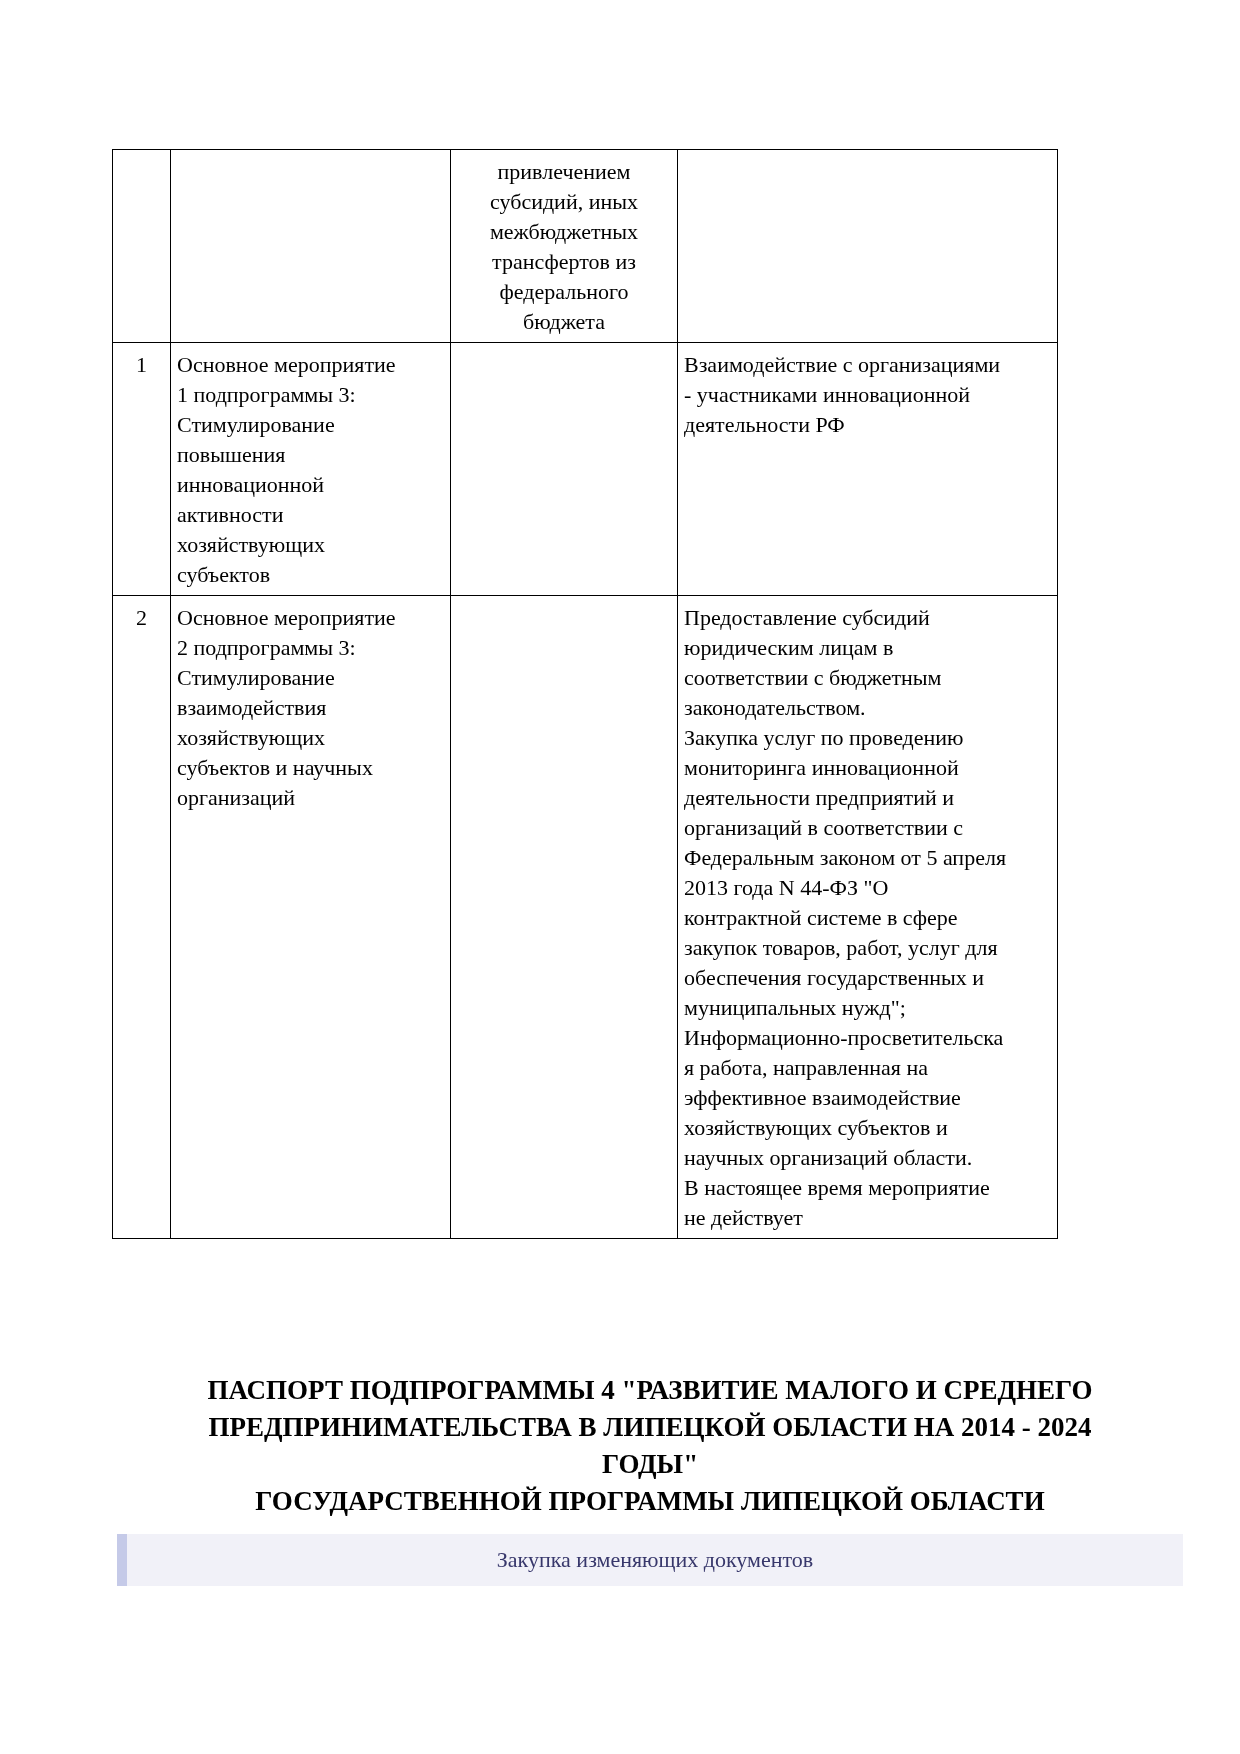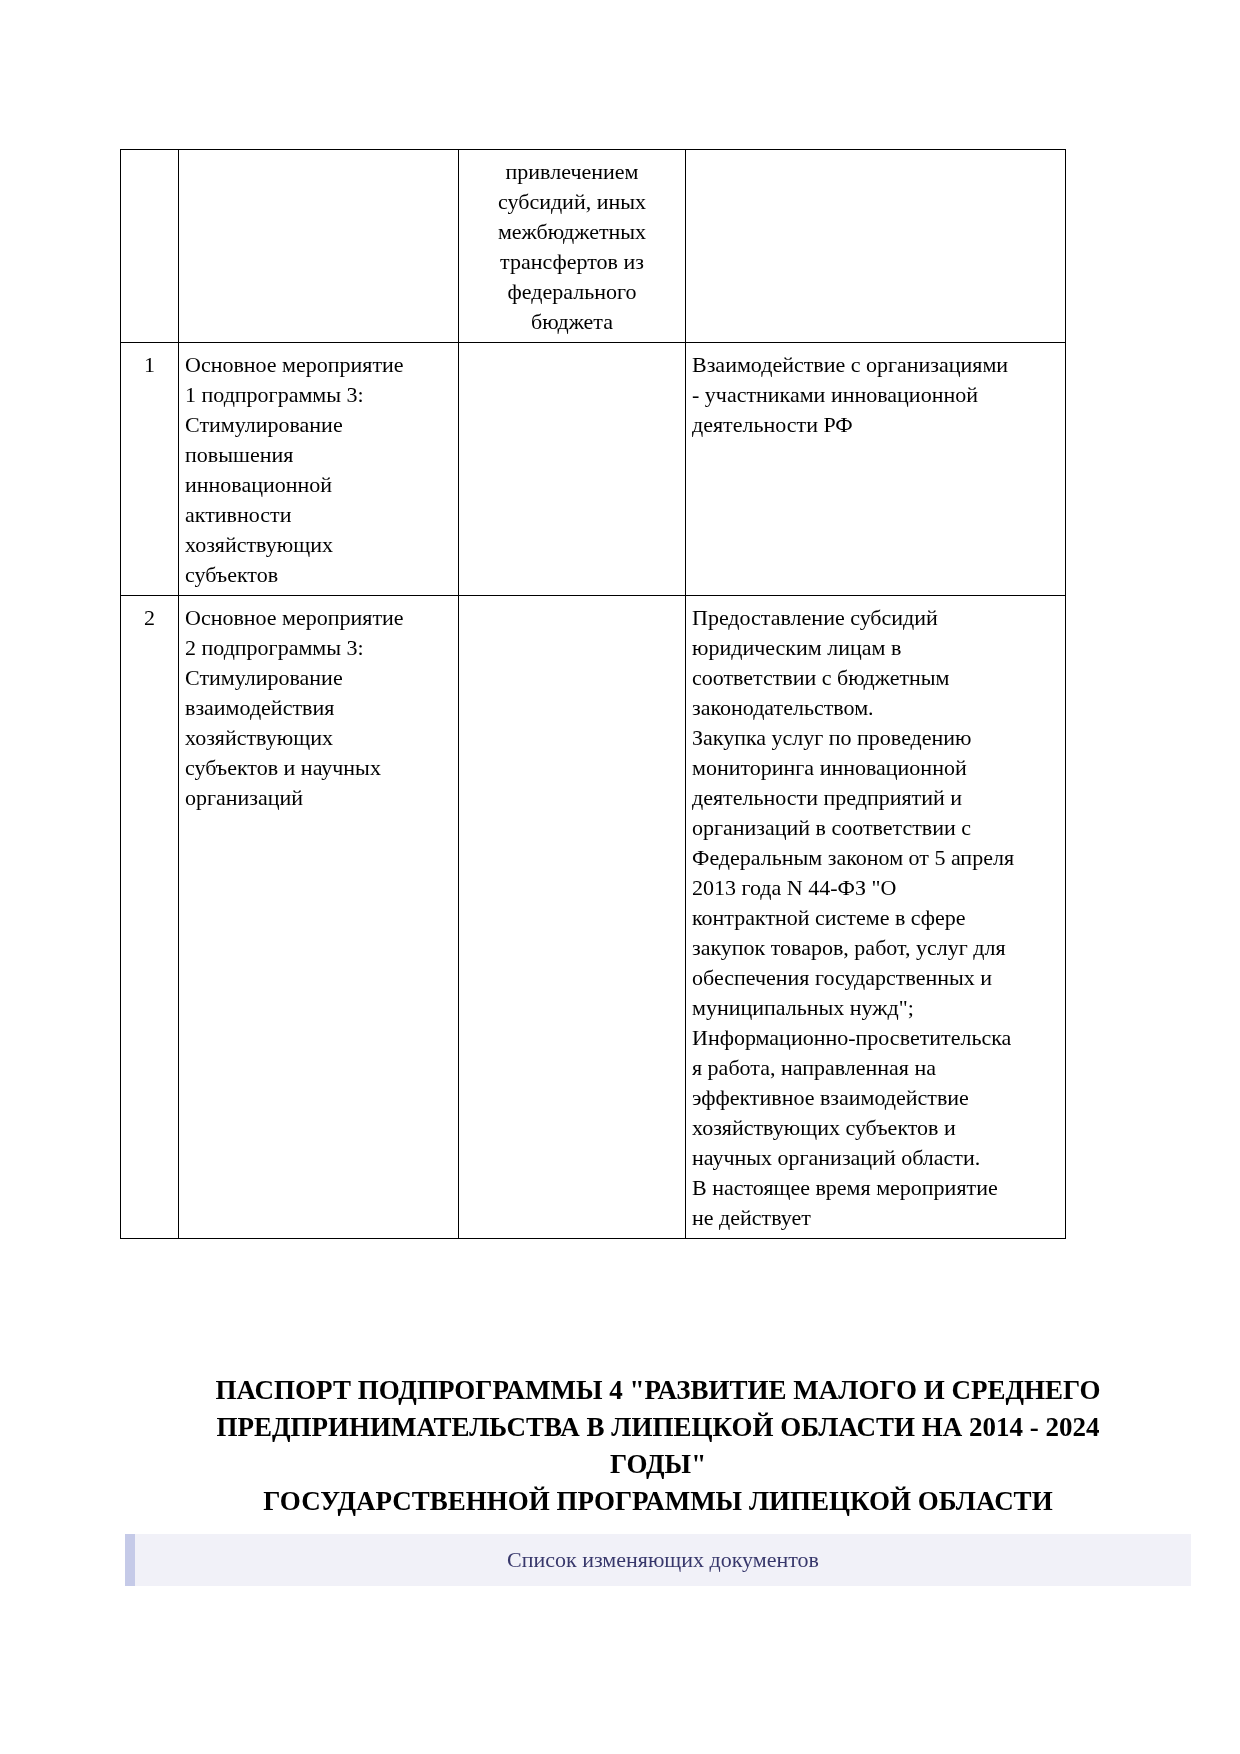--- a/index.html
+++ b/index.html
@@ -10,21 +10,20 @@
     height: 1754px;
     overflow: hidden;
     font-family: "Liberation Serif", serif;
     color: #000000;
   }
   .page {
     position: relative;
     width: 984px;
     height: 1754px;
     background: #ffffff;
-    margin-left: 8px;
   }
   
   .table-wrap {
     padding-top: 149px;
     padding-left: 112px;
   }
   table.measures {
     border-collapse: collapse;
     table-layout: fixed;
     width: 945px;
@@ -141,16 +140,16 @@
       </tbody>
     </table>
   </div>
 
   <div class="doc-heading">ПАСПОРТ ПОДПРОГРАММЫ 4 "РАЗВИТИЕ МАЛОГО И СРЕДНЕГО
 ПРЕДПРИНИМАТЕЛЬСТВА В ЛИПЕЦКОЙ ОБЛАСТИ НА 2014 - 2024
 ГОДЫ"
 ГОСУДАРСТВЕННОЙ ПРОГРАММЫ ЛИПЕЦКОЙ ОБЛАСТИ</div>
 
   <div class="changes-bar">
-    <span class="label">Список изменяющих документов</span>
+    <span class="label">Закупка изменяющих документов</span>
   </div>
 
 </div>
 
 </body></html>

